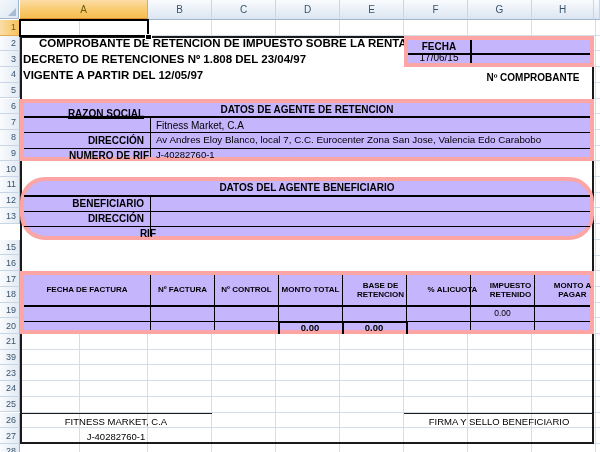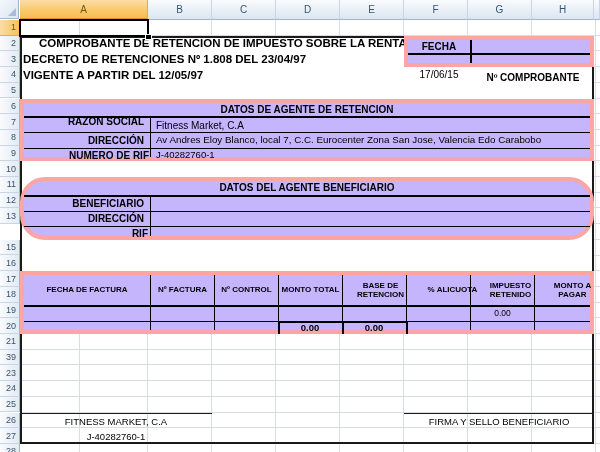--- a/index.html
+++ b/index.html
@@ -112,49 +112,49 @@
 
   <div class="cell title-line" style="left:23px;top:35.7px;height:15.7px;padding-left:16px;">COMPROBANTE DE RETENCION DE IMPUESTO SOBRE LA RENTA</div>
   <div class="cell title-line" style="left:23px;top:51.4px;height:15.7px;">DECRETO DE RETENCIONES Nº 1.808 DEL 23/04/97</div>
   <div class="cell title-line" style="left:23px;top:67.1px;height:15.7px;">VIGENTE A PARTIR DEL 12/05/97</div>
 
   <div class="box" style="left:404px;top:35.7px;width:190px;height:31.4px;">
     <div class="vline" style="left:62px;width:2px;"></div>
     <div class="hline" style="top:13.7px;height:2px;"></div>
     <div class="cell b ctr" style="left:0;top:0;width:62px;height:13.7px;">FECHA</div>
     <div class="cell b ctr" style="left:64px;top:0;width:122px;height:13.7px;margin-top:31px;">Nº COMPROBANTE</div>
-    <div class="cell ctr" style="left:0;top:29px;width:62px;height:11.7px;">17/06/15</div>
+    <div class="cell ctr" style="left:0;top:12px;width:62px;height:11.7px;">17/06/15</div>
     <div class="cell ctr" style="left:64px;top:15.7px;width:122px;height:11.7px;"></div>
   </div>
 
   <div class="box" style="left:20px;top:98.6px;width:574px;height:62.8px;">
     <div class="sec-title">DATOS DE AGENTE DE RETENCION</div>
     <div class="hline" style="top:13.7px;height:2px;"></div>
     <div class="hline" style="top:29.4px;height:1px;"></div>
     <div class="hline" style="top:45.1px;height:1px;"></div>
     <div class="vline" style="left:126px;top:15.7px;width:1px;"></div>
-    <div class="cell b rgt" style="left:0;top:12px;width:126px;height:13.7px;">RAZON SOCIAL</div>
+    <div class="cell b rgt" style="left:0;top:4px;width:126px;height:13.7px;text-decoration:underline;">RAZON SOCIAL</div>
     <div class="cell lft" style="left:127px;top:15.7px;width:445px;height:13.7px;">Fitness Market, C.A</div>
     <div class="cell b rgt" style="left:0;top:30.4px;width:126px;height:14.7px;">DIRECCIÓN</div>
     <div class="cell lft" style="left:127px;top:30.4px;width:445px;height:14.7px;font-size:9.8px;">Av Andres Eloy Blanco, local 7, C.C. Eurocenter Zona San Jose, Valencia Edo Carabobo</div>
     <div class="cell b rgt" style="left:5px;top:46.1px;width:126px;height:12.7px;padding-left:12px;">NUMERO DE RIF</div>
     <div class="cell lft" style="left:127px;top:46.1px;width:445px;height:12.7px;font-size:9.5px;">J-40282760-1</div>
   </div>
 
   <div class="box" style="left:20px;top:177.1px;width:574px;height:62.9px;border-radius:25px;">
     <div class="sec-title">DATOS DEL AGENTE BENEFICIARIO</div>
     <div class="hline" style="top:13.8px;height:2px;"></div>
     <div class="hline" style="top:29.5px;height:1px;"></div>
     <div class="hline" style="top:45.2px;height:1px;"></div>
     <div class="vline" style="left:126px;top:15.8px;width:1px;"></div>
     <div class="cell b rgt" style="left:0;top:15.8px;width:126px;height:13.7px;">BENEFICIARIO</div>
     <div class="cell lft" style="left:127px;top:15.8px;width:445px;height:13.7px;"></div>
     <div class="cell b rgt" style="left:0;top:30.5px;width:126px;height:14.7px;">DIRECCIÓN</div>
     <div class="cell lft" style="left:127px;top:30.5px;width:445px;height:14.7px;"></div>
-    <div class="cell b rgt" style="left:4px;top:46.2px;width:126px;height:12.7px;">RIF</div>
+    <div class="cell b rgt" style="left:12px;top:46.2px;width:126px;height:12.7px;">RIF</div>
     <div class="cell lft" style="left:127px;top:46.2px;width:445px;height:12.7px;"></div>
   </div>
 
   <div class="box" style="left:20px;top:271.4px;width:574px;height:62.9px;">
     <div class="vline" style="left:126px;width:1px;"></div>
     <div class="vline" style="left:190px;width:1px;"></div>
     <div class="vline" style="left:254px;width:1px;"></div>
     <div class="vline" style="left:318px;width:1px;"></div>
     <div class="vline" style="left:382px;width:1px;"></div>
     <div class="vline" style="left:446px;width:1px;"></div>

